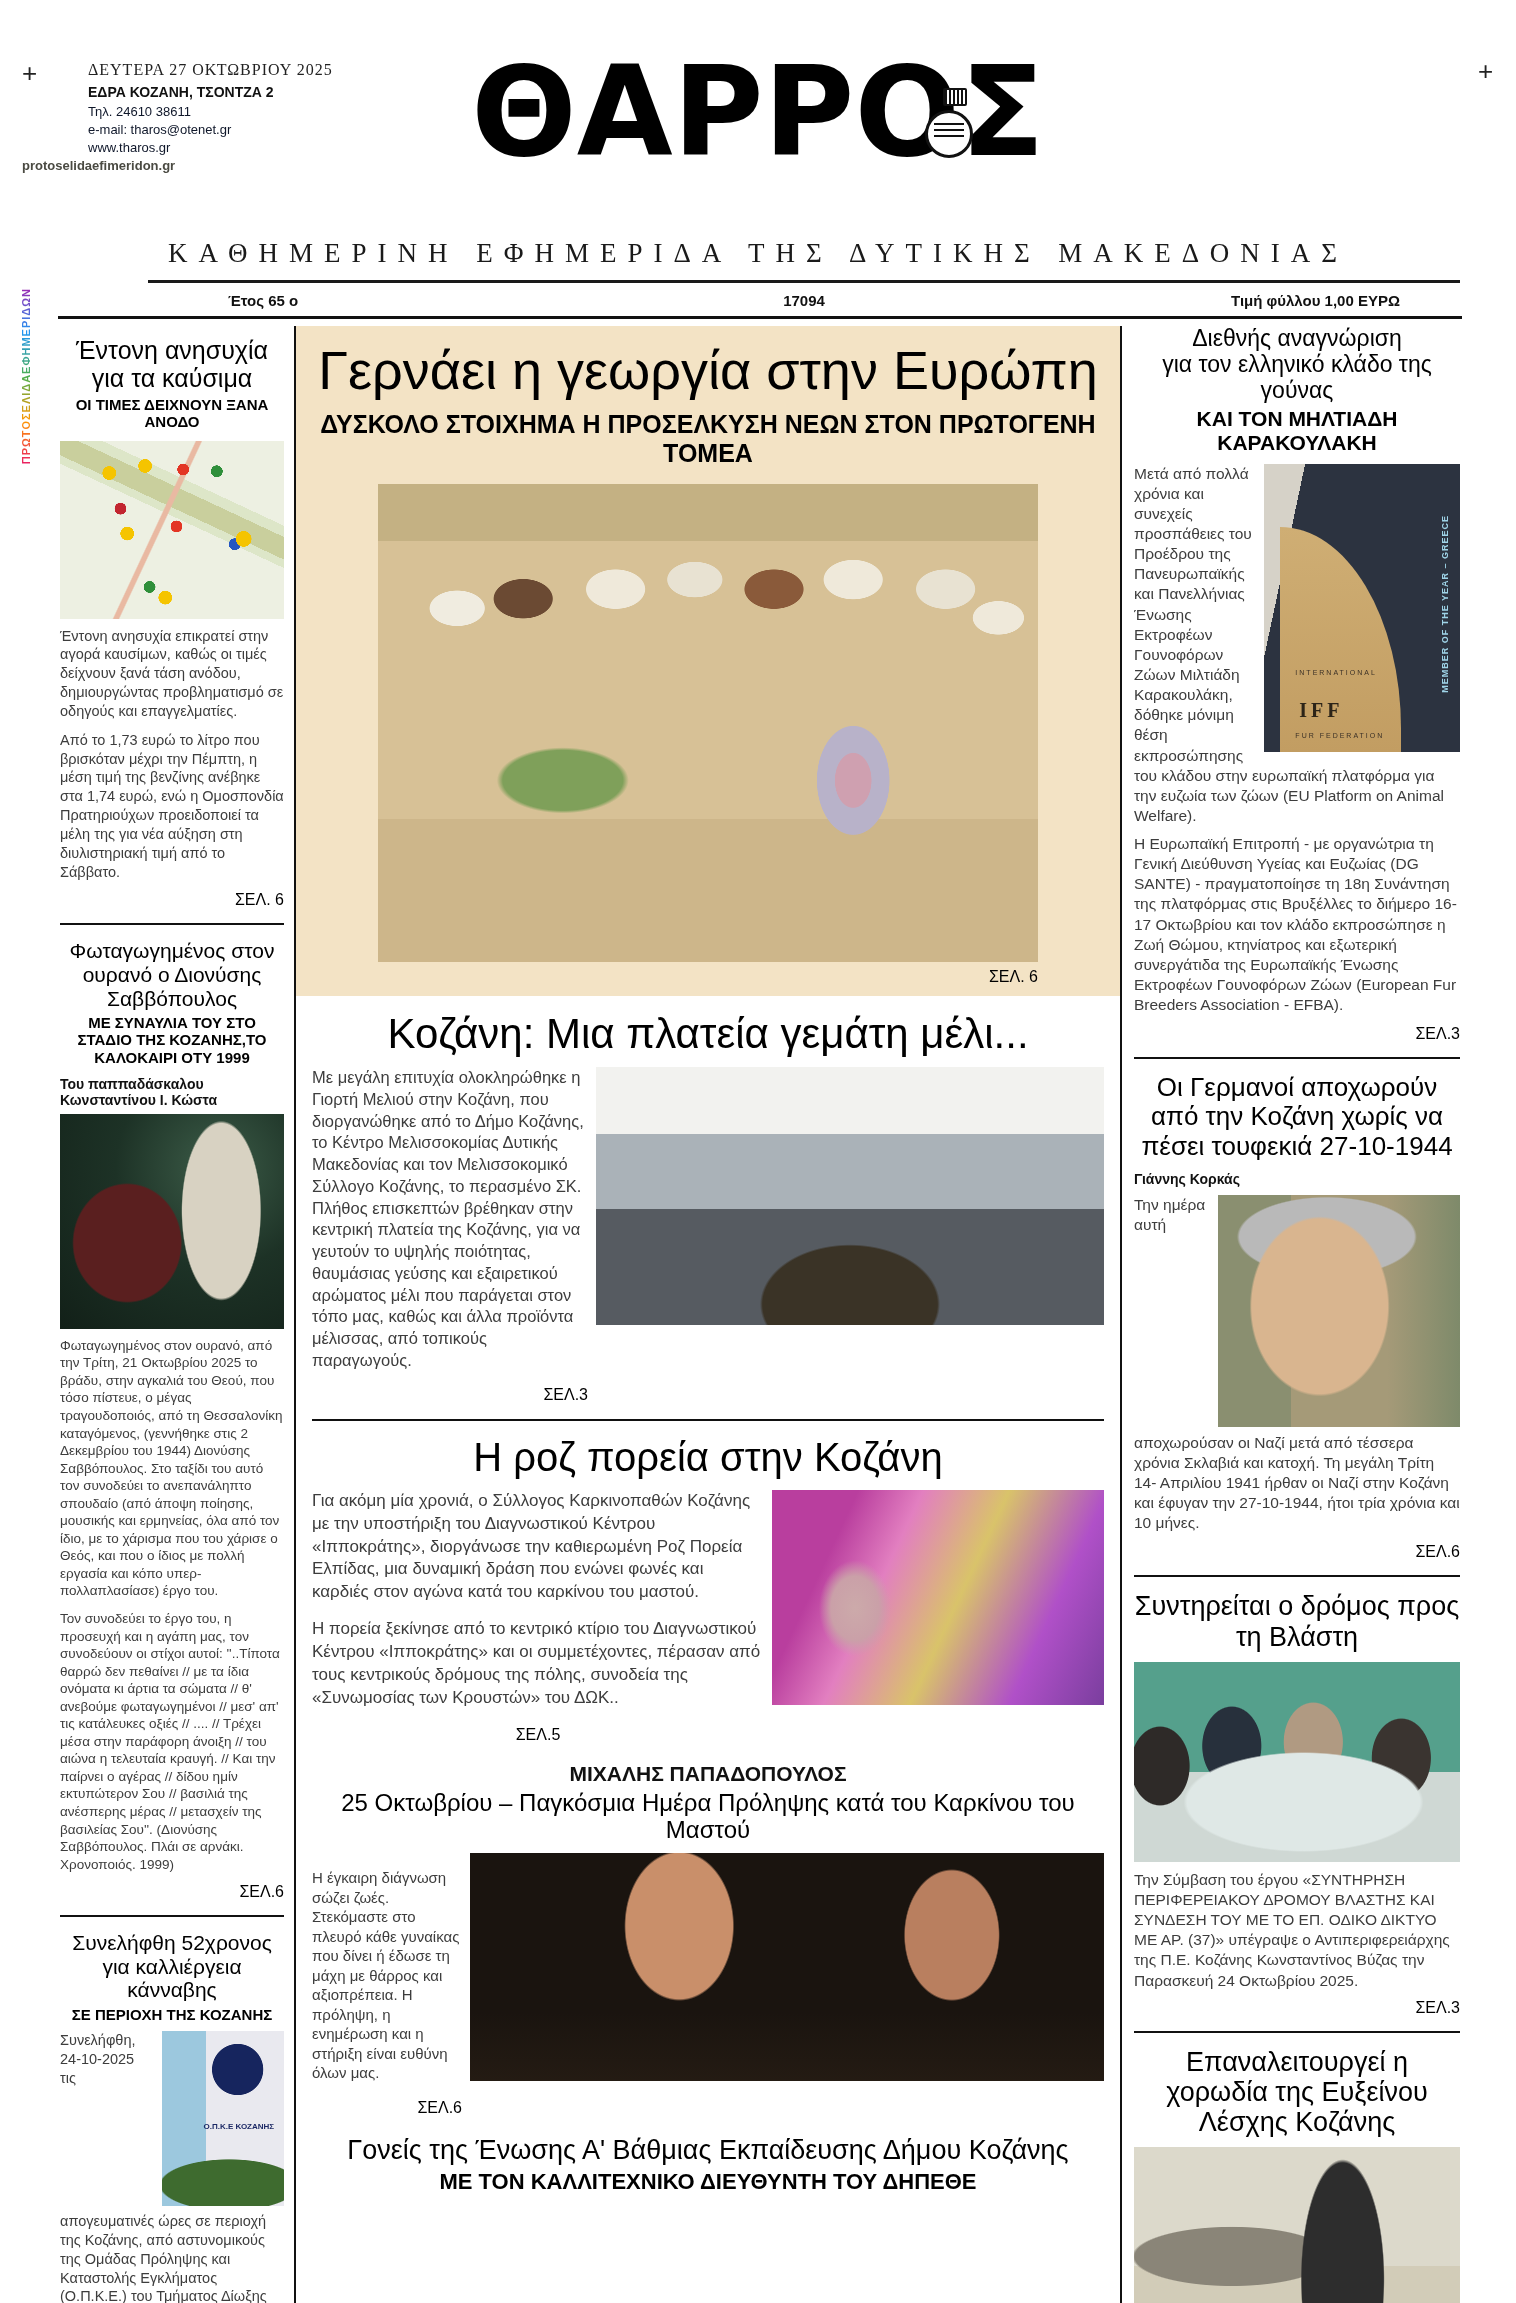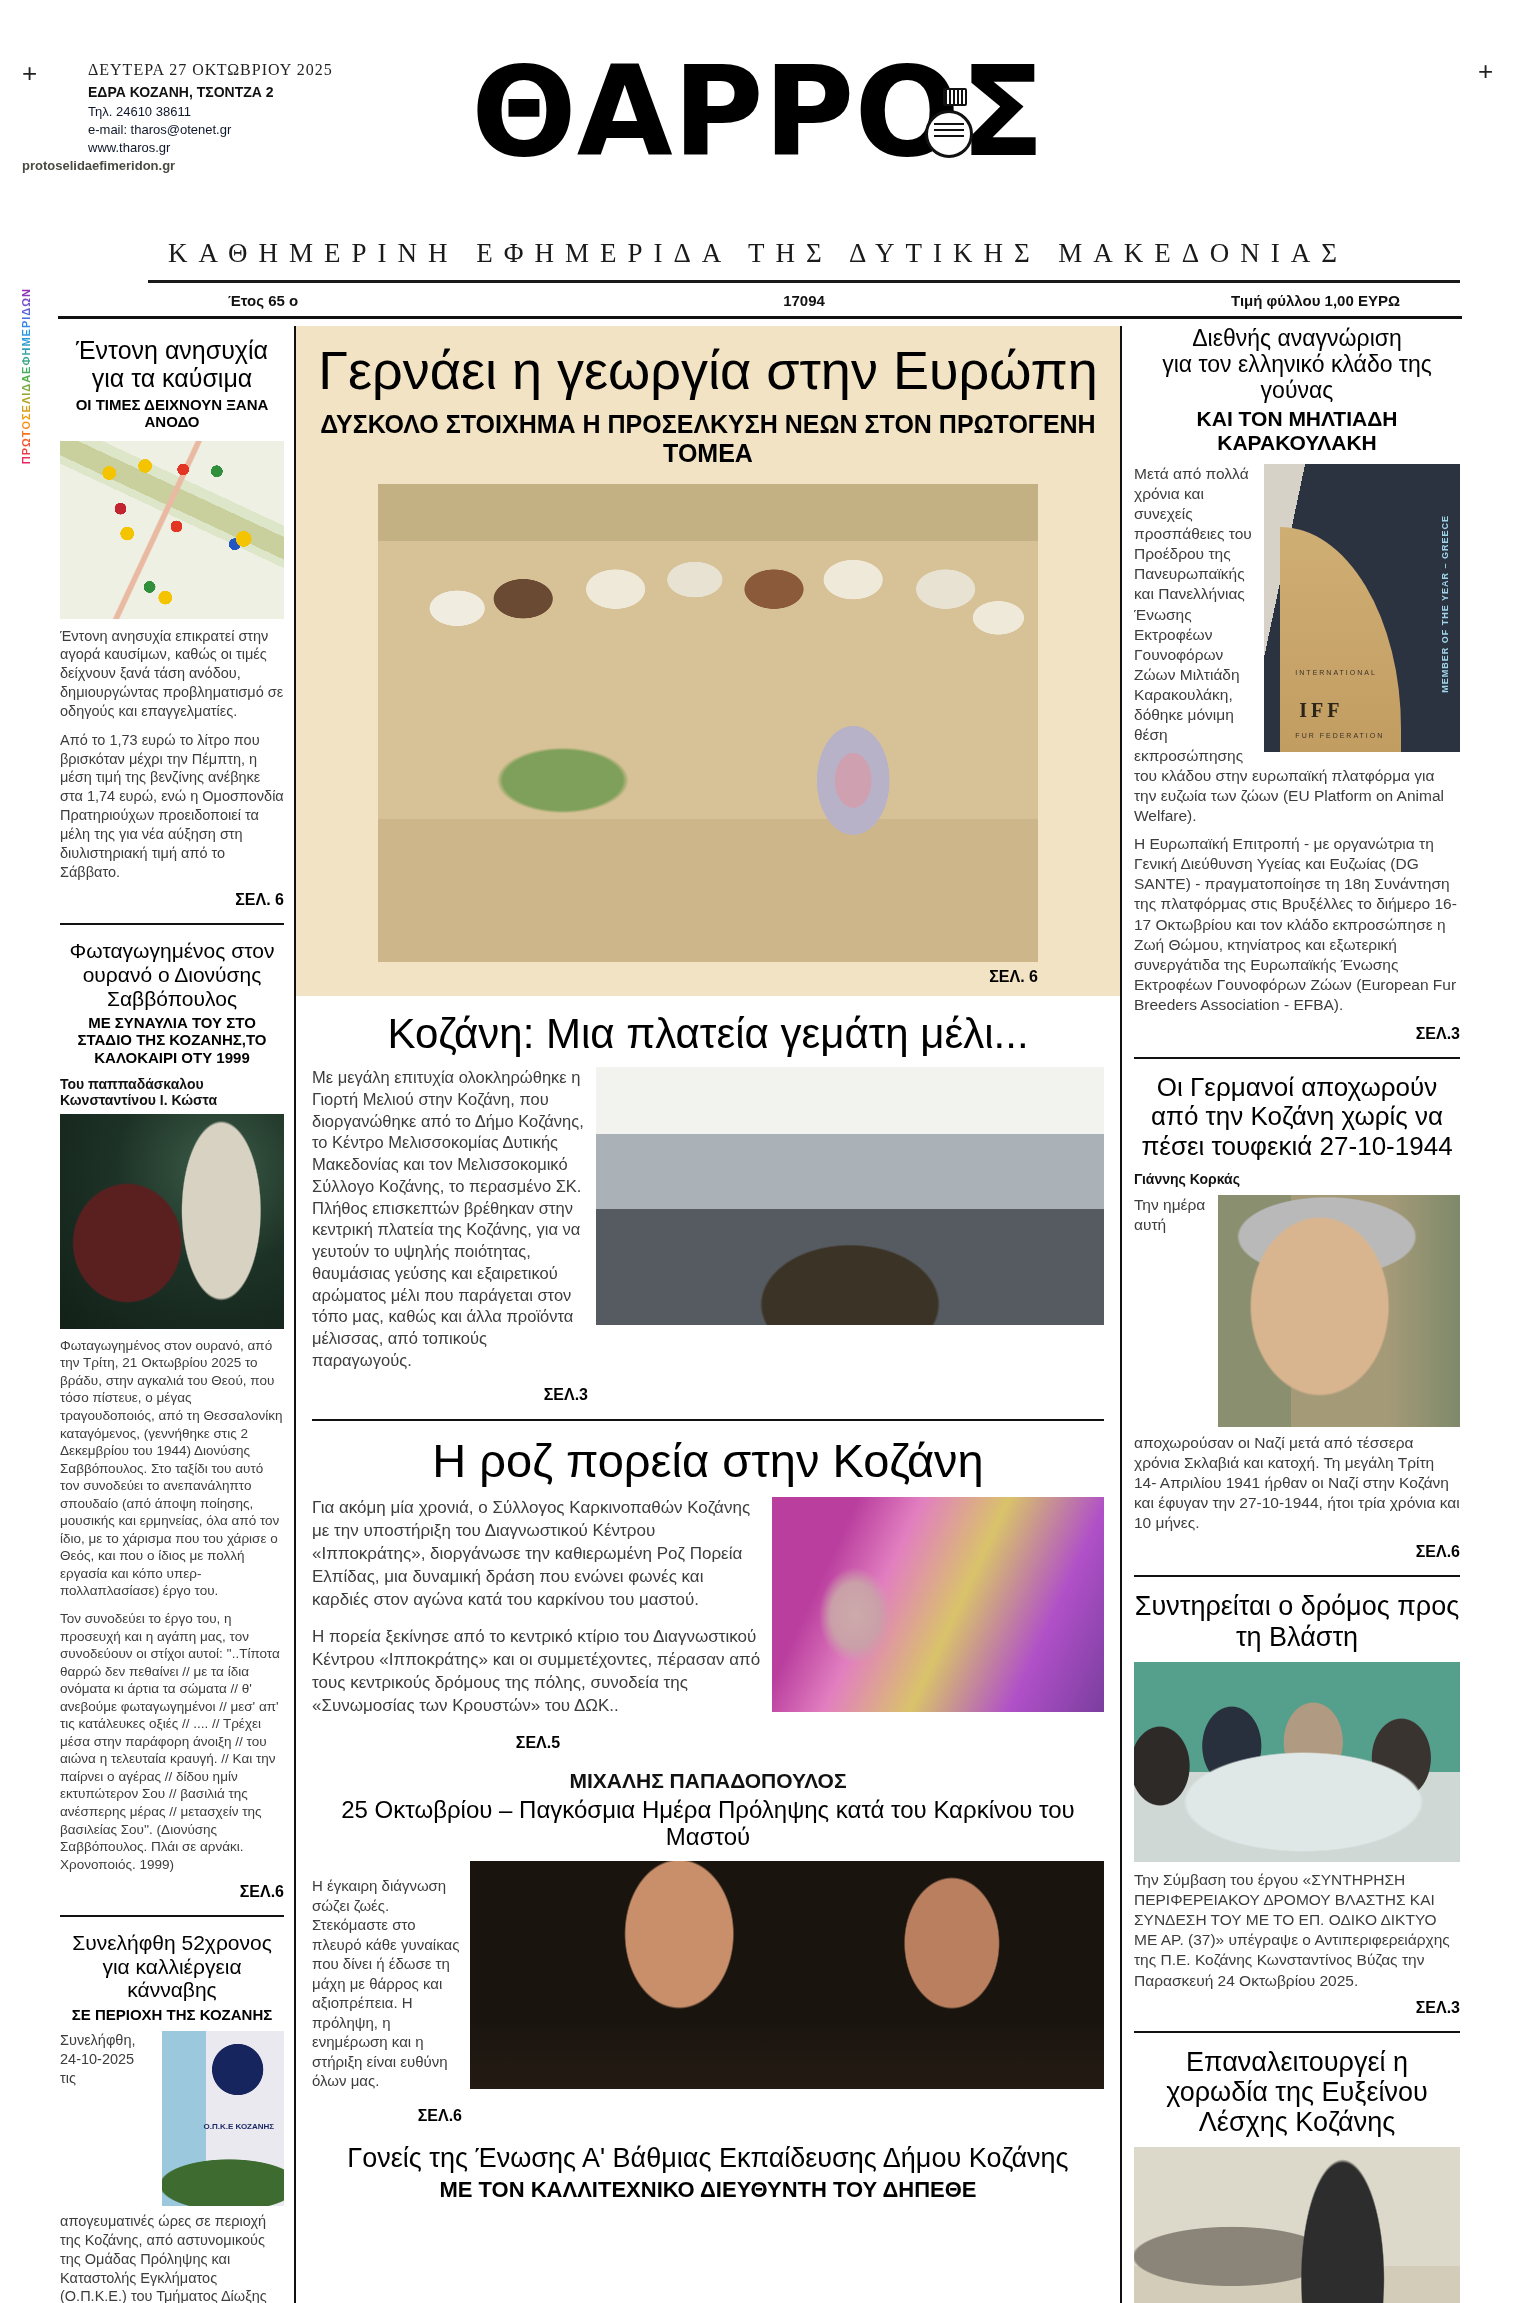--- a/index.html
+++ b/index.html
@@ -40,21 +40,21 @@
   .col-left{padding-right:10px;}
   .col-center{border-left:2px solid #111;border-right:2px solid #111;padding:0 16px;}
   .col-right{padding-left:12px;}
   .hrule{border:none;border-top:2px solid #111;margin:14px 0;}
   
   .a-title{font-weight:normal;color:#000;text-align:center;line-height:1.12;}
   .a-sub{font-weight:bold;color:#000;text-align:center;line-height:1.15;margin-top:4px;}
   .a-byline{font-weight:bold;font-size:14px;margin:10px 0 6px 0;}
   .a-body{color:#3d3d3d;font-size:14.5px;line-height:1.3;margin-top:8px;}
   .a-body p{margin:0 0 10px 0;}
-  .pageref{font-weight:bold;font-size:16px;text-align:right;color:#000;margin-top:2px;}
+  .pageref{font-weight:normal;font-size:16px;text-align:right;color:#000;margin-top:2px;}
   
   .ph{width:100%;position:relative;overflow:hidden;}
   .ph-map{height:178px;background-color:#edf0e2;
     background-image:
       radial-gradient(circle 7px at 22% 18%,#f5c400 96%,transparent),
       radial-gradient(circle 7px at 38% 14%,#f5c400 96%,transparent),
       radial-gradient(circle 6px at 55% 16%,#e33524 96%,transparent),
       radial-gradient(circle 6px at 70% 17%,#2f8f3a 96%,transparent),
       radial-gradient(circle 7px at 30% 52%,#f5c400 96%,transparent),
       radial-gradient(circle 6px at 27% 38%,#c2252f 96%,transparent),
@@ -119,21 +119,21 @@
       radial-gradient(ellipse 42px 120px at 64% 58%,#2d2d2d 97%,transparent),
       radial-gradient(ellipse 100px 30px at 30% 48%,#8a8578 97%,transparent),
       linear-gradient(180deg,#dcd9cb 0 52%,#d2ccb8 52% 100%);}
   
   .c-main-title{font-size:54px;}
   .c-main-sub{font-size:25px;margin-top:10px;}
   .c-honey-title{font-size:42px;margin-top:14px;}
   .c-flex{display:flex;gap:8px;margin-top:10px;}
   .c-textcol{width:276px;flex:none;font-size:16.5px;line-height:1.32;color:#3d3d3d;}
   .c-textcol p{margin:0 0 12px 0;}
-  .c-pink-title{font-size:47px;margin-top:4px;}
+  .c-pink-title{font-size:40px;margin-top:4px;}
   .c-pink-sub{font-size:25px;}
   .c-pink-text{flex:1;font-size:17px;line-height:1.35;color:#3d3d3d;}
   .c-pink-text p{margin:0 0 14px 0;}
   .kicker{font-weight:bold;font-size:21px;text-align:center;margin-top:16px;}
   .c-pap-title{font-size:24px;margin-top:4px;}
   .c-pap-text{width:150px;flex:none;font-size:15px;line-height:1.3;color:#3d3d3d;}
   .c-par-title{font-size:27px;margin-top:16px;}
   .c-par-sub{font-size:22px;}
   
   .l-title1{font-size:25px;margin-top:10px;}

